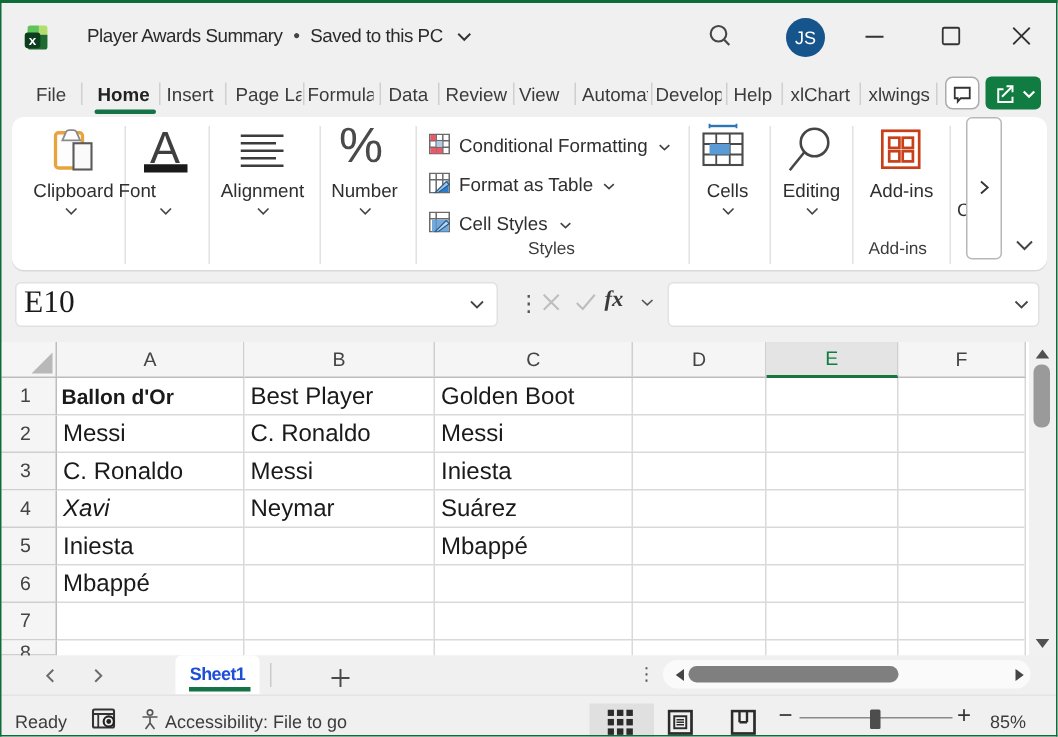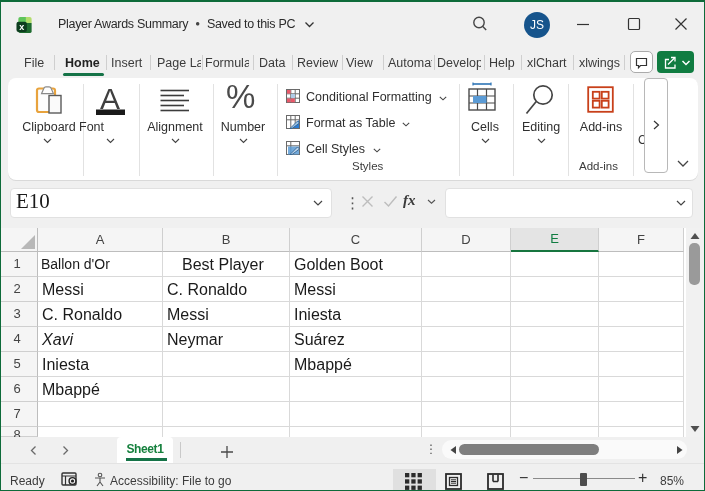--- a/index.html
+++ b/index.html
@@ -303,22 +303,22 @@
   <div class="vline" style="left:598px;"></div>
   <div class="vline" style="left:683px;"></div>
   <div class="hline" style="top:48px;"></div>
   <div class="hline" style="top:73px;"></div>
   <div class="hline" style="top:98px;"></div>
   <div class="hline" style="top:123px;"></div>
   <div class="hline" style="top:148px;"></div>
   <div class="hline" style="top:173px;"></div>
   <div class="hline" style="top:198px;"></div>
 
-  <div class="cell" style="left:41px;top:24px;font-size:14px;">Ballon d'Or</div>
-  <div class="cell" style="left:182px;top:24px;">Best Player</div>
+  <div class="cell" style="left:41px;top:24px;font-size:14px;font-weight:bold;">Ballon d'Or</div>
+  <div class="cell" style="left:167px;top:24px;">Best Player</div>
   <div class="cell" style="left:294px;top:24px;">Golden Boot</div>
   <div class="cell" style="left:42px;top:49px;">Messi</div>
   <div class="cell" style="left:167px;top:49px;">C. Ronaldo</div>
   <div class="cell" style="left:294px;top:49px;">Messi</div>
   <div class="cell" style="left:42px;top:74px;">C. Ronaldo</div>
   <div class="cell" style="left:167px;top:74px;">Messi</div>
   <div class="cell" style="left:294px;top:74px;">Iniesta</div>
   <div class="cell" style="left:42px;top:99px;font-style:italic;">Xavi</div>
   <div class="cell" style="left:167px;top:99px;">Neymar</div>
   <div class="cell" style="left:294px;top:99px;">Suárez</div>
@@ -338,21 +338,21 @@
 </div>
 
 <div id="tabbar">
   <svg class="abs" style="left:28px;top:8px;" width="9" height="11" viewBox="0 0 9 11">
         <path d="M6.5 1.5 L2.5 5.5 L6.5 9.5" stroke="#6a6a6a" stroke-width="1.3" fill="none"></path>
       </svg>
   <svg class="abs" style="left:60px;top:8px;" width="9" height="11" viewBox="0 0 9 11">
         <path d="M2.5 1.5 L6.5 5.5 L2.5 9.5" stroke="#6a6a6a" stroke-width="1.3" fill="none"></path>
       </svg>
   <div class="abs" style="left:116px;top:0;width:56px;height:26px;background:#fff;border-radius:4px 4px 0 0;">
-    <div style="position:absolute;left:0;top:5px;width:56px;text-align:center;font-size:12px;font-weight:bold;letter-spacing:-0.4px;color:#15803d;">Sheet1</div>
+    <div style="position:absolute;left:0;top:5px;width:56px;text-align:center;font-size:12px;font-weight:bold;letter-spacing:-0.4px;color:#1d4ed8;">Sheet1</div>
     <div style="position:absolute;left:9px;bottom:2px;width:41px;height:3px;background:#157347;"></div>
   </div>
   <div class="abs" style="left:179px;top:5px;width:1px;height:16px;background:#c9c9c9;"></div>
   <svg class="abs" style="left:219px;top:8px;" width="14" height="14" viewBox="0 0 14 14">
         <path d="M7 1 V13 M1 7 H13" stroke="#4a4a4a" stroke-width="1.3"></path>
       </svg>
   <div class="abs" style="left:424px;top:5px;color:#555;font-size:12px;">⋮</div>
   <div class="abs" style="left:441px;top:3px;width:245px;height:19px;background:#fafafa;border-radius:10px;">
     <svg style="position:absolute;left:7px;top:5px;" width="8" height="10" viewBox="0 0 8 10">
           <path d="M7 1 L1.5 5 L7 9 Z" fill="#444"></path>

